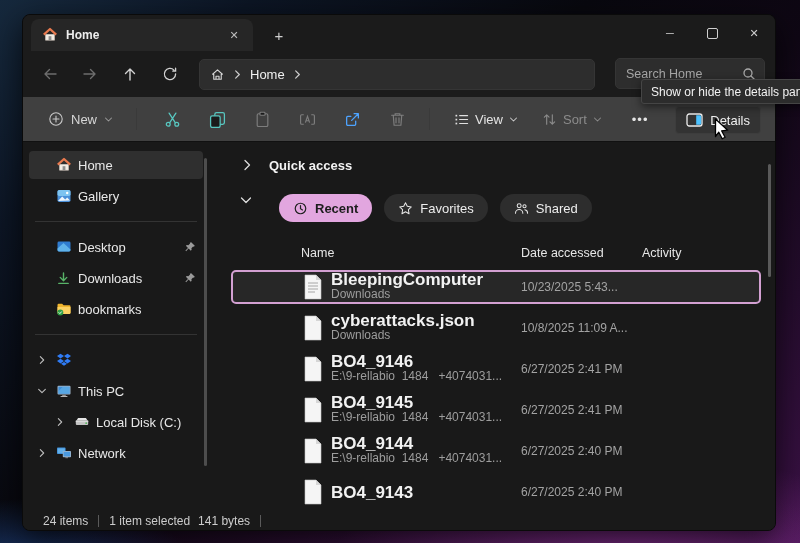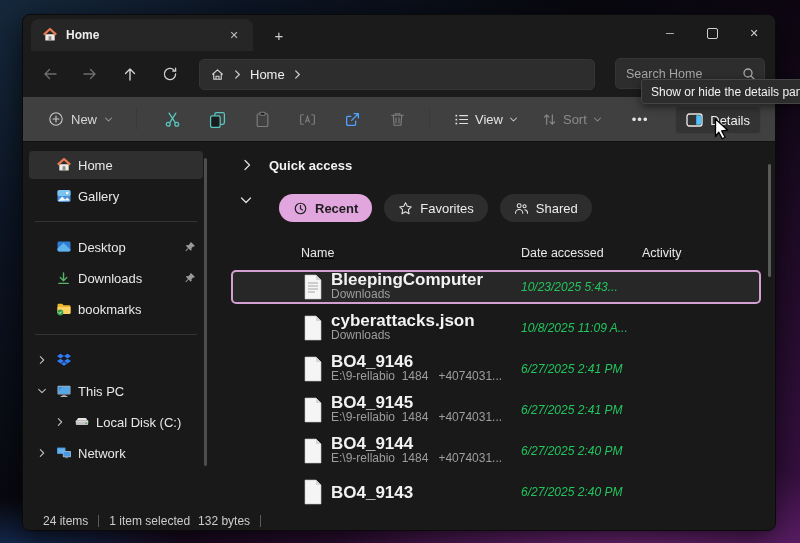--- a/index.html
+++ b/index.html
@@ -77,36 +77,36 @@
   
   .content{position:absolute;left:190px;top:0;right:0;bottom:0;padding:10px 0 0 18px;box-sizing:border-box;overflow:hidden;}
   .qa-row{display:flex;align-items:center;gap:16px;height:26px;margin-left:10px;}
   .qa-label{font-size:13px;font-weight:bold;color:#f2f2f2;}
   .pills-row{display:flex;align-items:flex-start;margin-top:16px;height:30px;}
   .pill-chev{width:14px;margin-left:8px;display:flex;justify-content:center;}
   .pill{display:flex;align-items:center;gap:7px;height:28px;border-radius:14px;padding:0 14px;margin-left:12px;background:#2d2d2d;}
   .pill .plbl{font-size:13px;color:#ededed;}
   .pill.active{background:#e2a6df;margin-left:26px;}
   .pill.active .plbl{color:#1d1d1d;font-weight:bold;}
-  .cols-row{display:flex;margin-top:18px;height:22px;align-items:center;text-decoration:underline;}
+  .cols-row{display:flex;margin-top:18px;height:22px;align-items:center;}
   .col-h{font-size:12.5px;color:#e6e6e6;}
   .col-name{margin-left:70px;width:220px;}
   .col-date{width:121px;}
   .col-act{width:auto;}
   .rows{margin-top:6px;}
   .frow{
     position:relative;display:flex;align-items:center;height:34px;width:530px;
     border:2px solid transparent;border-radius:5px;margin-bottom:7px;box-sizing:border-box;
   }
   .frow.selected{border-color:#d3a0d2;background:#272727;}
   .ficon{position:absolute;left:70px;top:50%;transform:translateY(-50%);width:20px;height:26px;}
   .fmeta{position:absolute;left:98px;top:50%;transform:translateY(-50%);}
   .fname{font-size:17px;color:#f2f2f2;font-weight:bold;line-height:15px;white-space:nowrap;}
   .fsub{font-size:12px;color:#9d9d9d;line-height:15px;white-space:pre;}
-  .fdate{position:absolute;left:288px;font-size:12px;color:#22c55e;white-space:nowrap;font-style:italic;}
+  .fdate{position:absolute;left:288px;font-size:12px;color:#a3a3a3;white-space:nowrap;}
   .content-scroll{position:absolute;right:4px;top:22px;width:3px;height:113px;background:#5a5a5a;border-radius:2px;}
   
   .statusbar{position:absolute;left:0;bottom:0;right:0;height:19px;background:#191919;display:flex;align-items:center;padding-left:20px;}
   .stat{font-size:12px;color:#cdcdcd;}
   .sdiv{width:1px;height:12px;background:#5a5a5a;margin:0 10px;}
   .gap8{width:8px;}
   
   .tooltip{
     position:absolute;left:641px;top:79px;height:23px;display:flex;align-items:center;padding:0 9px;
     background:#2c2c2c;border:1px solid #454545;border-radius:3px;box-shadow:0 3px 8px rgba(0,0,0,.5);
@@ -554,21 +554,21 @@
       </div>
       <div class="content-scroll"></div>
     </div>
   </div>
 
   <div class="statusbar">
     <span class="stat">24 items</span>
     <span class="sdiv"></span>
     <span class="stat">1 item selected</span>
     <span class="gap8"></span>
-    <span class="stat">132 bytes</span>
+    <span class="stat">141 bytes</span>
     <span class="sdiv"></span>
   </div>
 
 </div>
 
 <div class="tooltip">Show or hide the details pane.</div>
 
 <div class="cursor">
   <svg width="19" height="22" viewBox="0 0 19 22">
       <path d="M3.5 1l12.2 11.2-6.1.6 3.5 6.4-2.9 1.6-3.4-6.6-3.3 4.3z" fill="#fff" stroke="#000" stroke-width="1.3" stroke-linejoin="round"></path>

